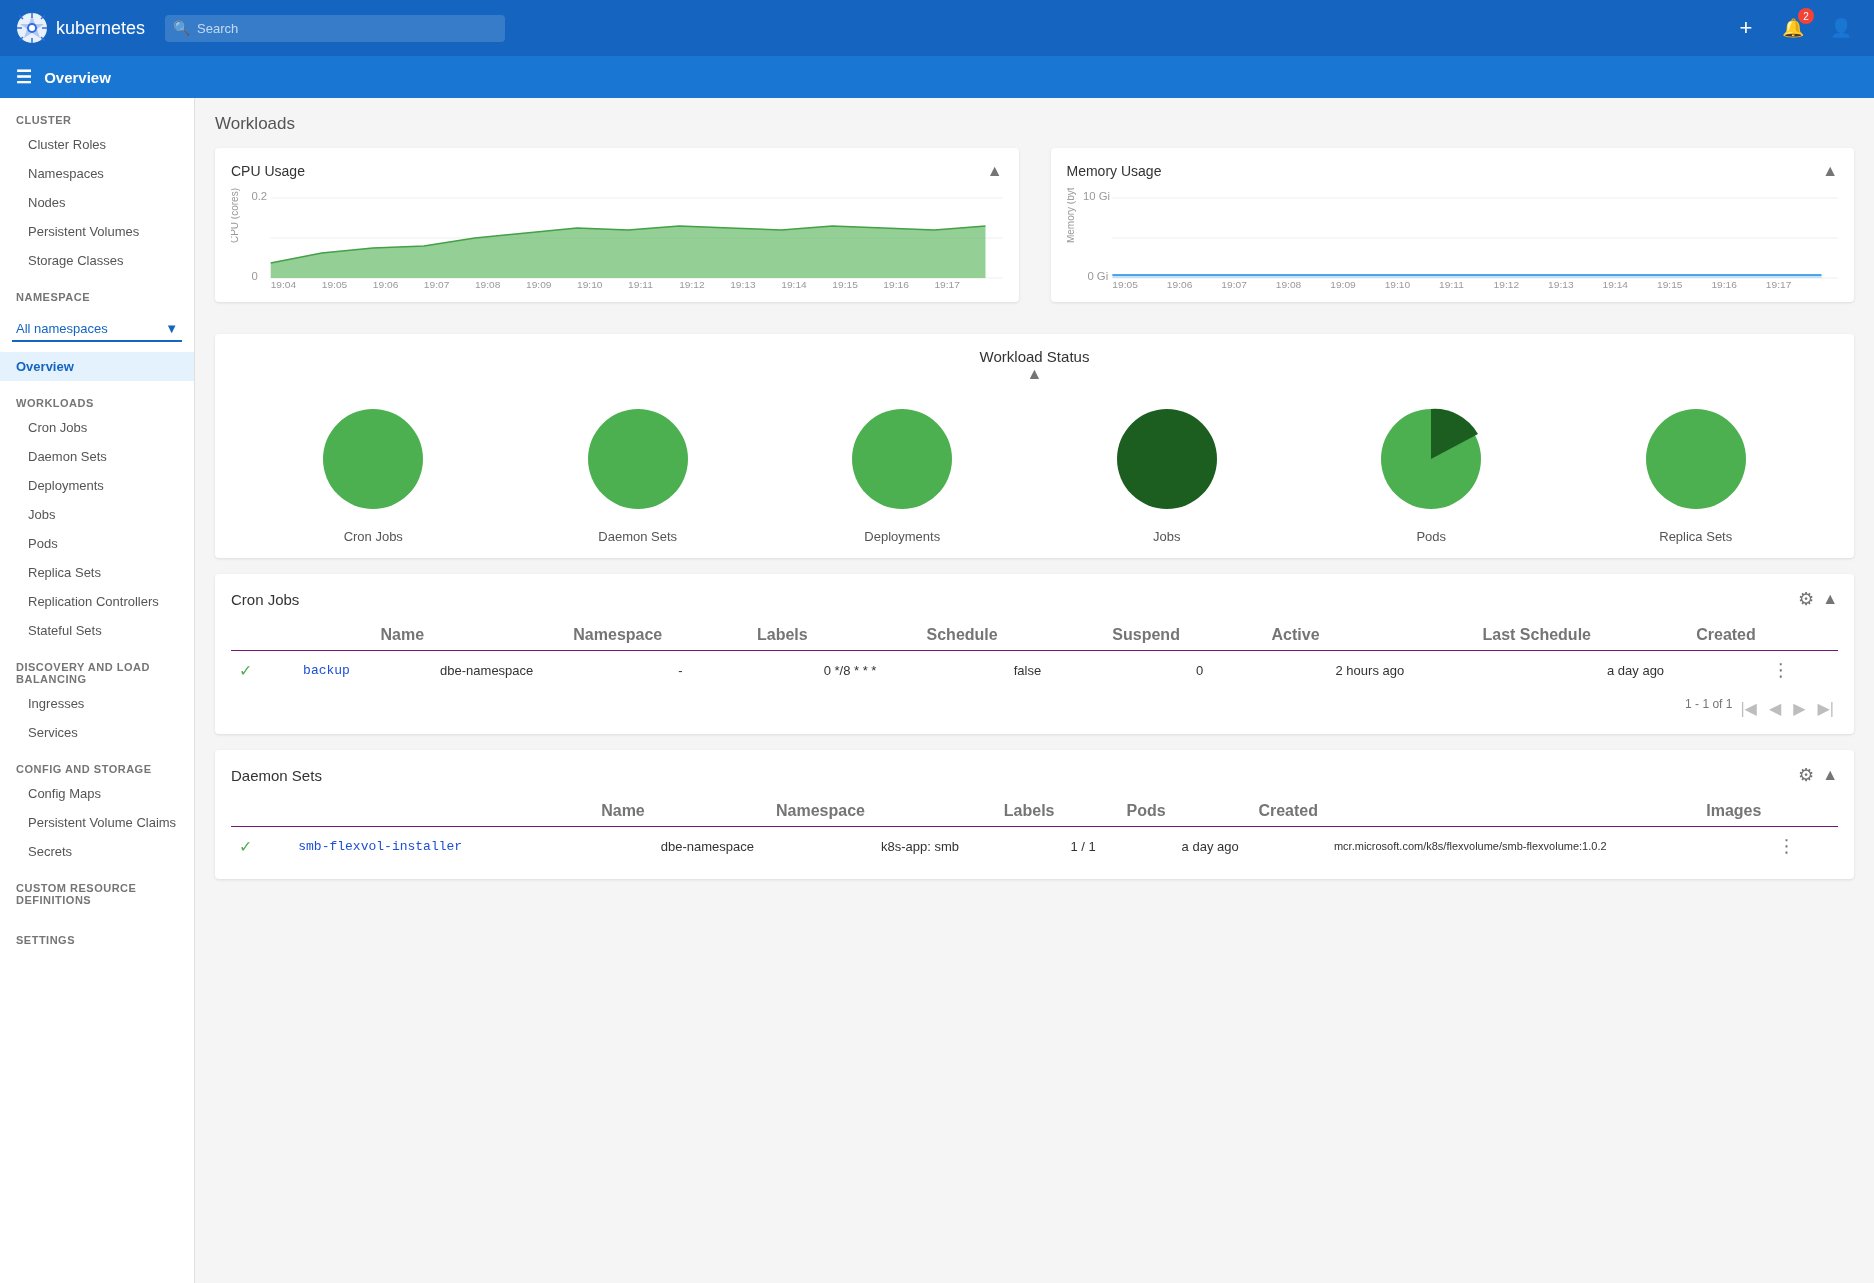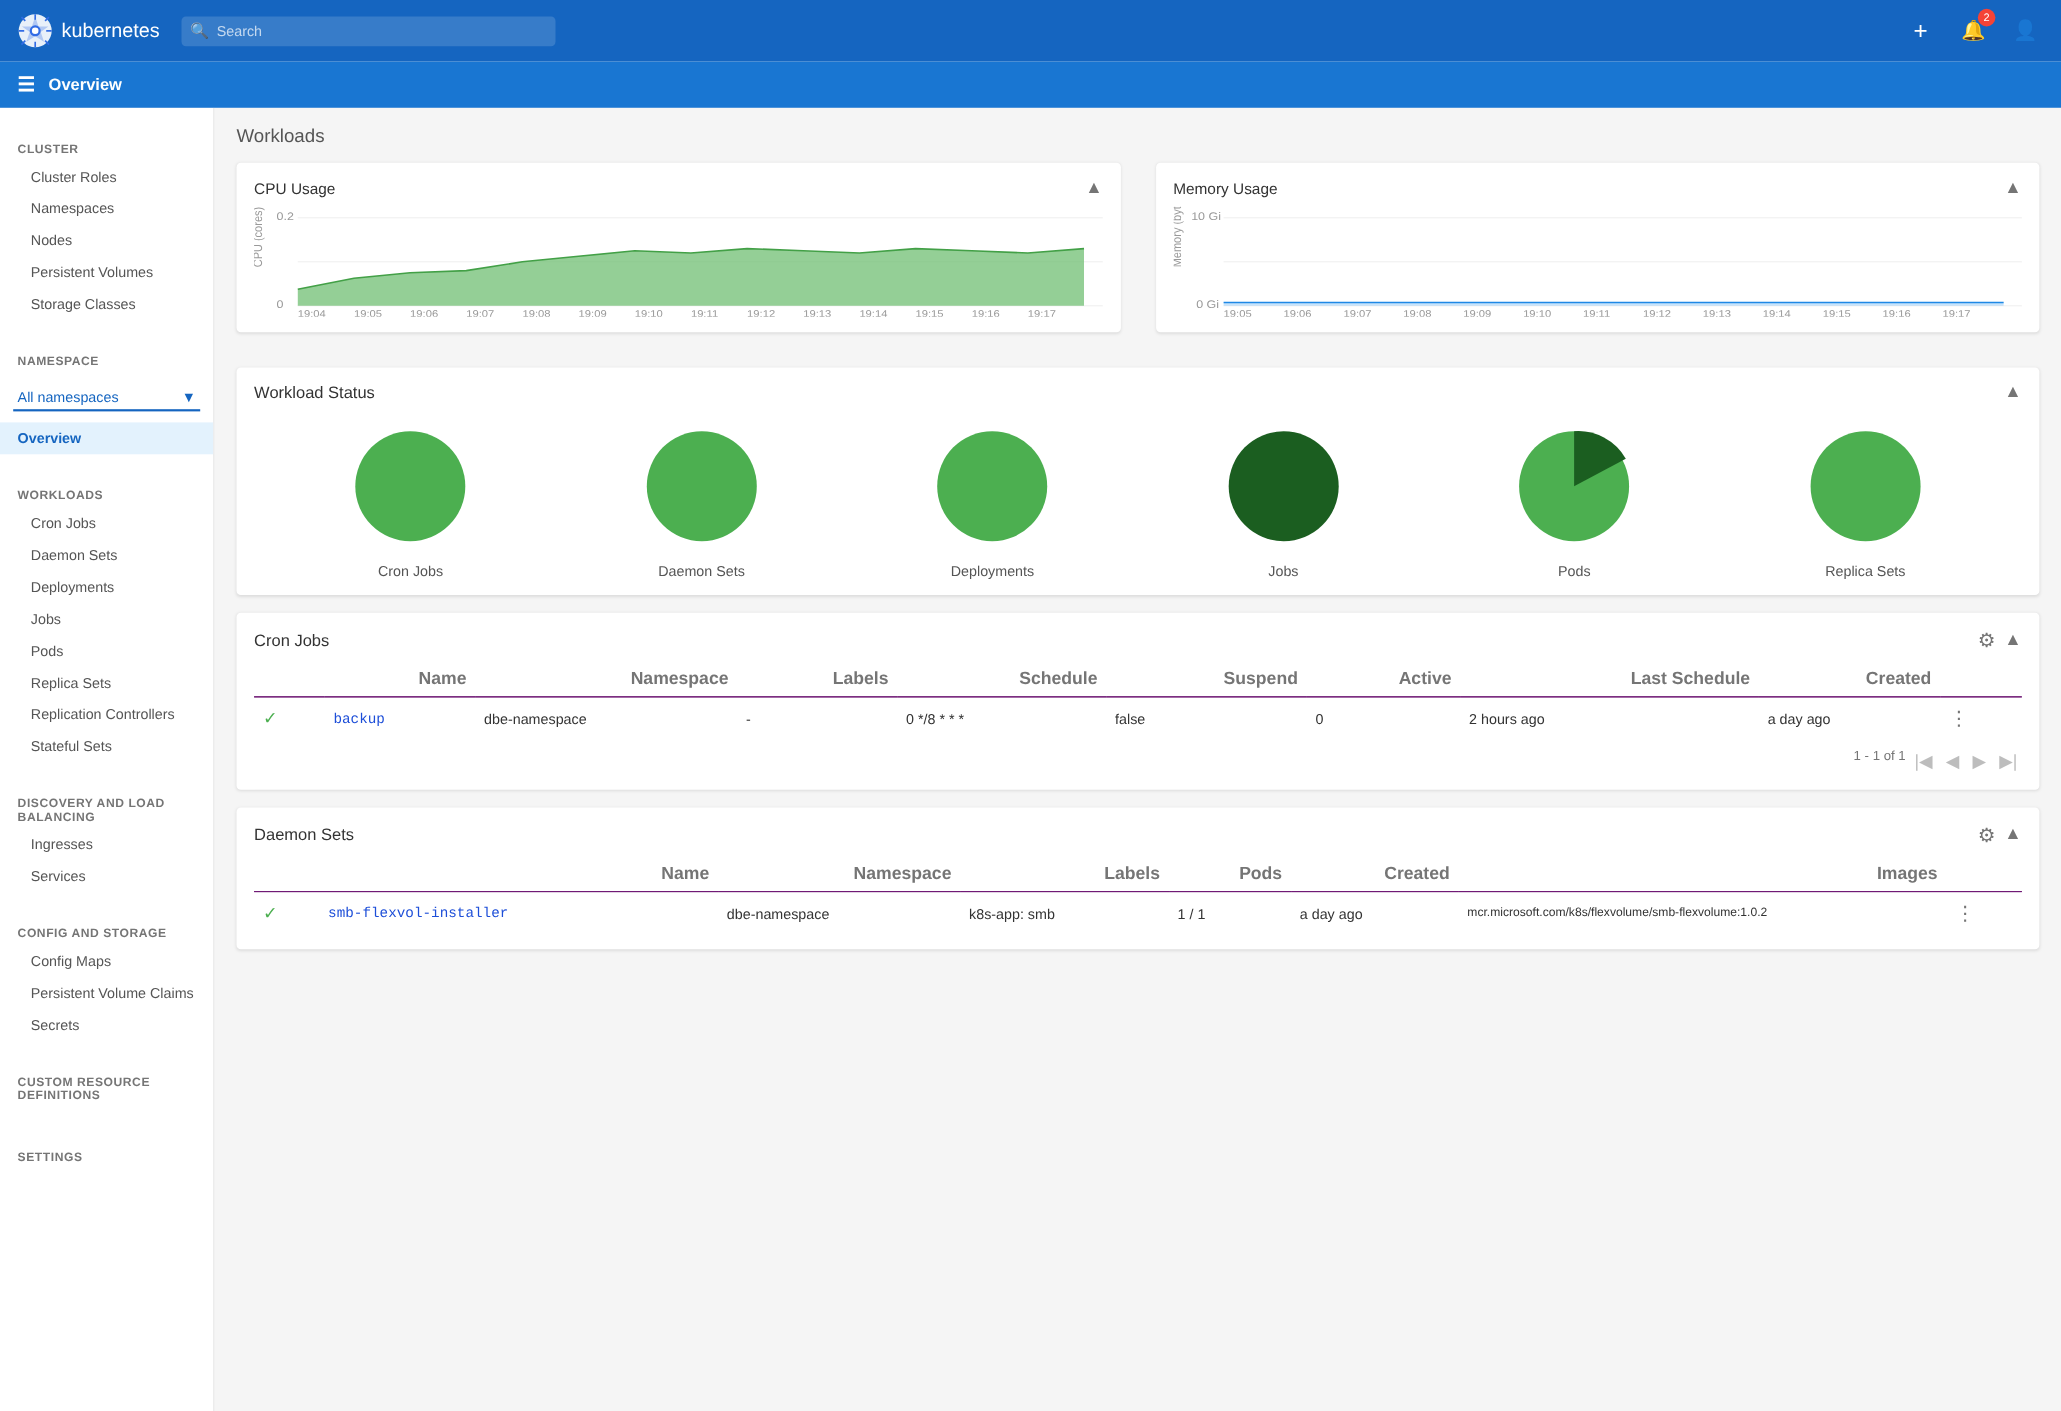--- a/index.html
+++ b/index.html
@@ -114,21 +114,21 @@
       border-right: 1px solid #e0e0e0;
       overflow-y: auto;
       flex-shrink: 0;
       padding-bottom: 20px;
     }
     .sidebar-section-label {
       font-size: 11px;
       font-weight: 700;
       color: #757575;
       text-transform: uppercase;
-      padding: 32px 16px 4px 16px;
+      padding: 16px 16px 4px 16px;
       letter-spacing: 0.5px;
     }
     .sidebar-item {
       padding: 7px 16px 7px 28px;
       color: #555;
       cursor: pointer;
       font-size: 13px;
     }
     .sidebar-item.active {
       color: #1565c0;
@@ -199,20 +199,21 @@
       border-radius: 4px;
       padding: 14px 16px;
       box-shadow: 0 1px 3px rgba(0,0,0,0.1);
       margin-bottom: 16px;
     }
     .status-card-header {
       display: flex;
       justify-content: space-between;
       align-items: center;
       margin-bottom: 16px;
+      flex-direction: column;
     }
     .status-card-title {
       font-size: 15px;
       font-weight: 500;
     }
     .workload-pies {
       display: flex;
       justify-content: space-around;
       align-items: flex-end;
       padding: 0 10px;

